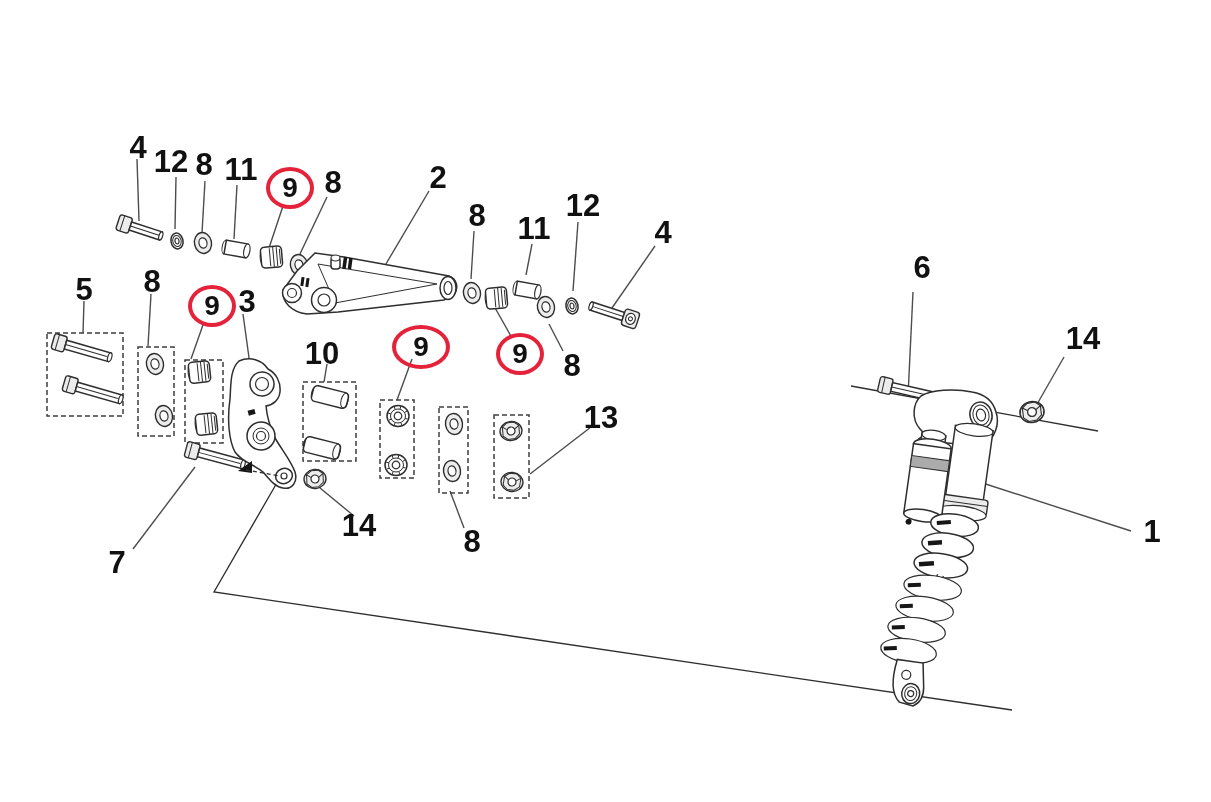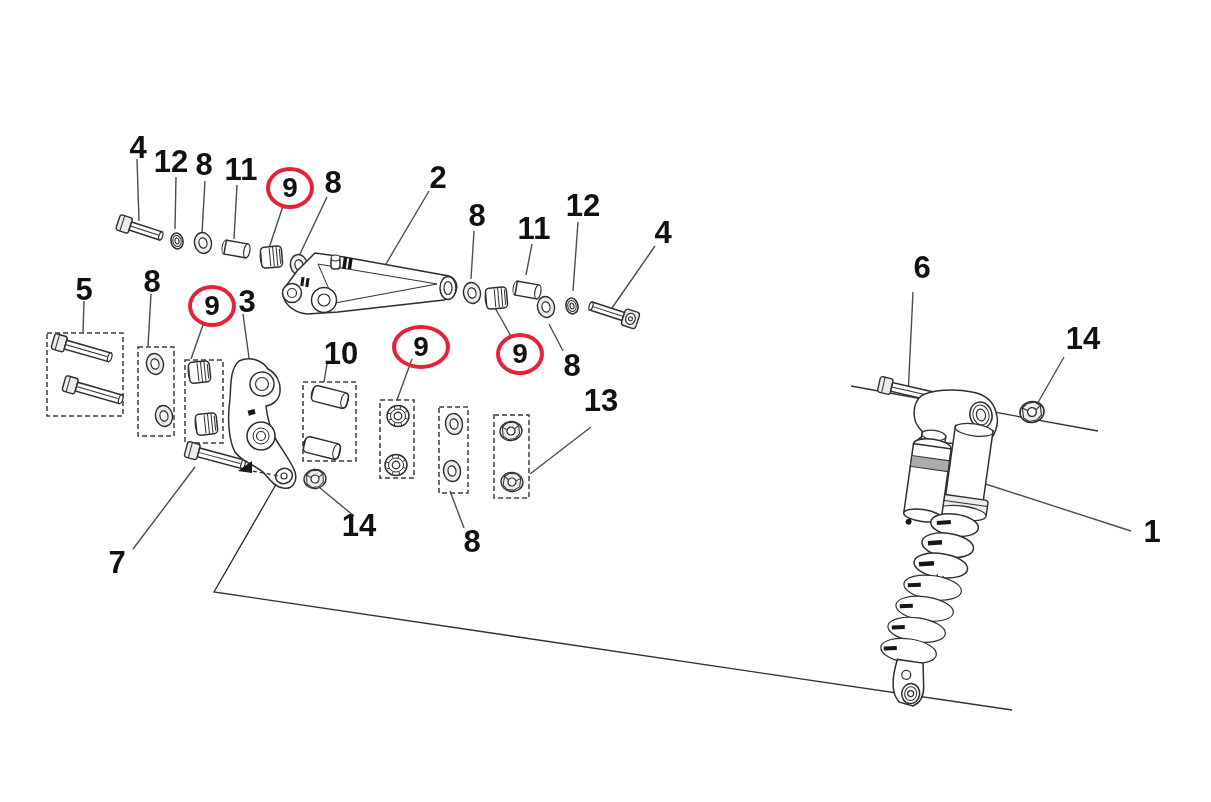--- a/index.html
+++ b/index.html
@@ -290,23 +290,23 @@
 <div class="callout" style="left:477px;top:215px">8</div>
 <div class="callout" style="left:534px;top:228px">11</div>
 <div class="callout" style="left:583px;top:205px">12</div>
 <div class="callout" style="left:663px;top:232px">4</div>
 <div class="callout circled" style="left:520px;top:354px">9</div>
 <div class="callout" style="left:572px;top:365px">8</div>
 <div class="callout" style="left:84px;top:289px">5</div>
 <div class="callout" style="left:152px;top:281px">8</div>
 <div class="callout circled" style="left:212px;top:306px">9</div>
 <div class="callout" style="left:247px;top:301px">3</div>
-<div class="callout" style="left:341px;top:353px">10</div>
+<div class="callout" style="left:322px;top:353px">10</div>
 <div class="callout circled wide" style="left:421px;top:347px">9</div>
 <div class="callout" style="left:359px;top:525px">14</div>
 <div class="callout" style="left:472px;top:541px">8</div>
-<div class="callout" style="left:601px;top:400px">13</div>
+<div class="callout" style="left:601px;top:417px">13</div>
 <div class="callout" style="left:117px;top:562px">7</div>
 <div class="callout" style="left:922px;top:267px">6</div>
 <div class="callout" style="left:1083px;top:338px">14</div>
 <div class="callout" style="left:1152px;top:531px">1</div>
 
 </div>
 
 </body></html>

